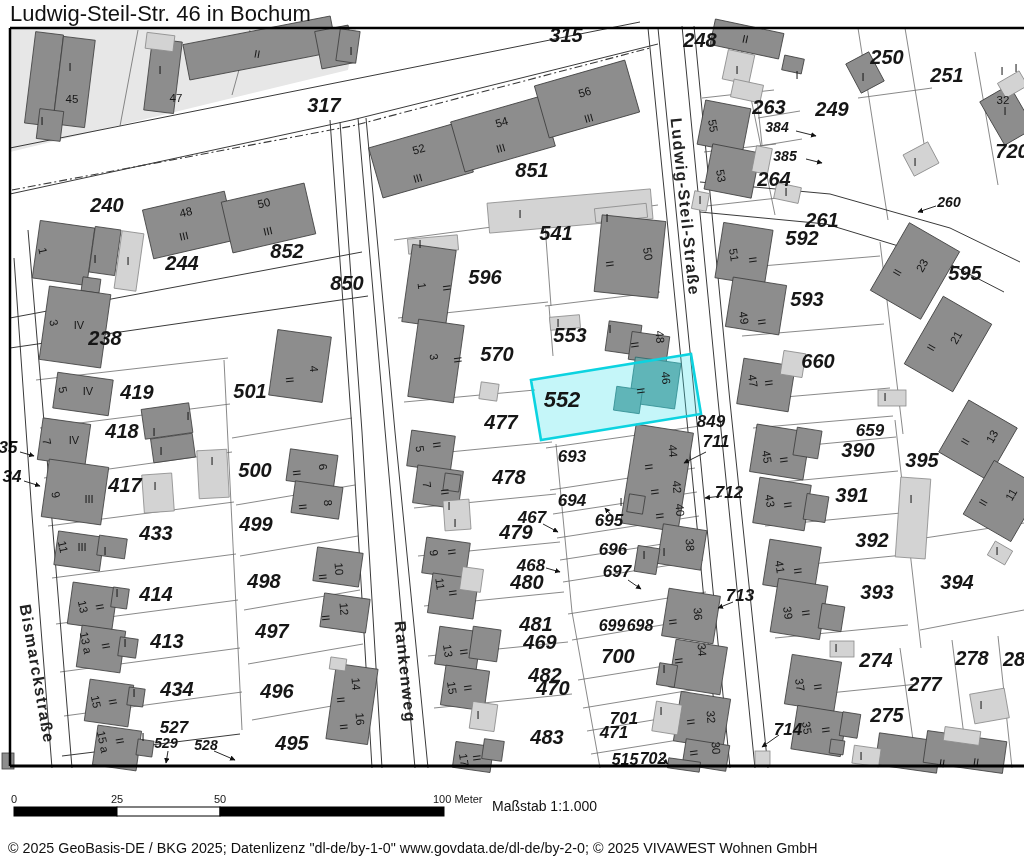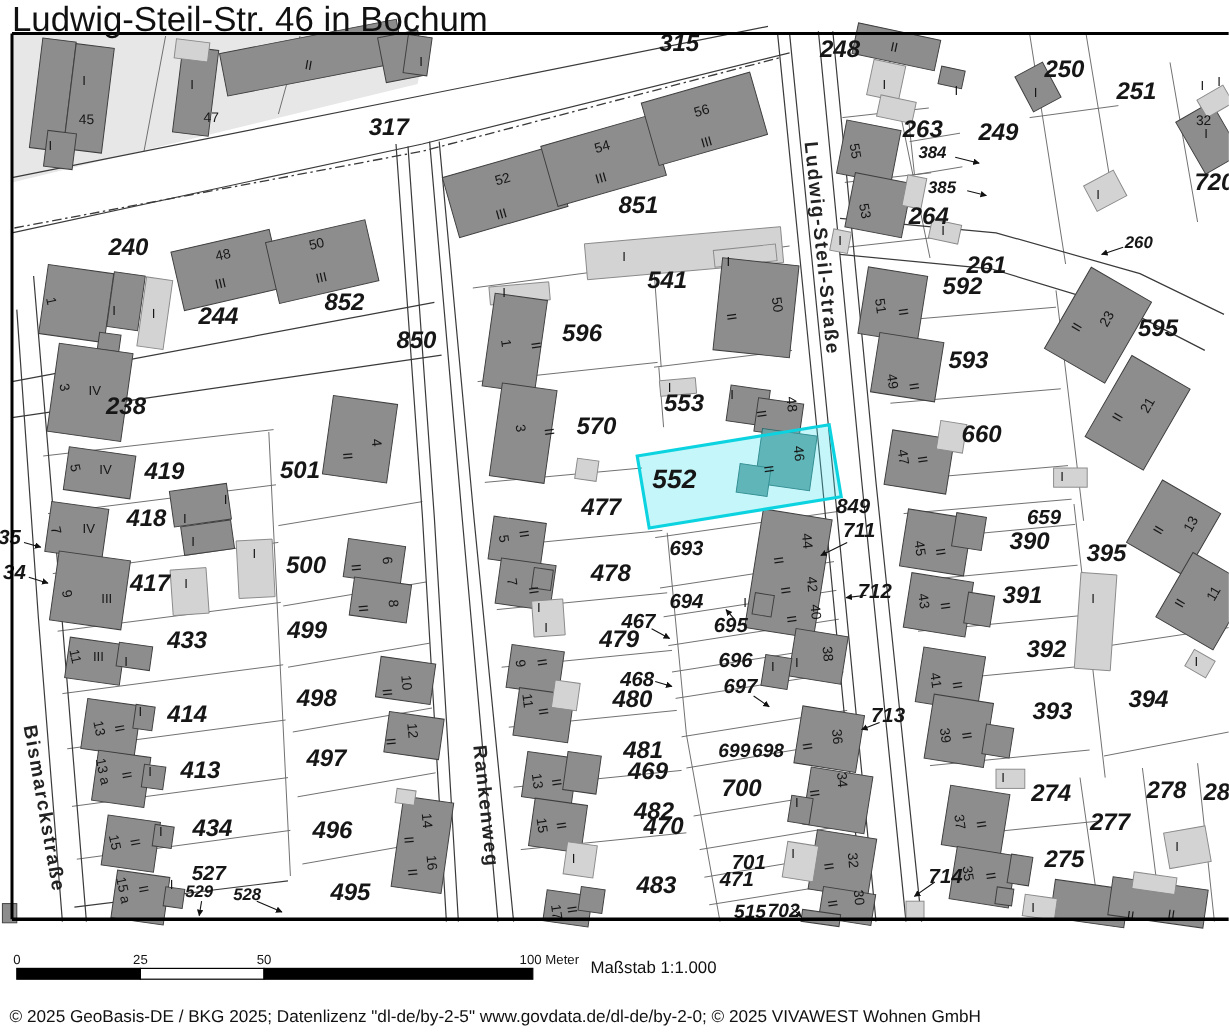--- a/index.html
+++ b/index.html
@@ -1,18 +1,18 @@
 <!DOCTYPE html>
 <html><head>
 <meta charset="utf-8">
 <style>
   html,body{margin:0;padding:0;background:#fff}
   body{width:1024px;height:862px;position:relative;font-family:"Liberation Sans",sans-serif;overflow:hidden}
   #map-svg{position:absolute;left:0;top:0}
-  .title{position:absolute;left:10px;top:1px;font-size:29px;color:#111;z-index:3;white-space:nowrap}
+  .title{position:absolute;left:10px;top:1px;font-size:22px;color:#111;z-index:3;white-space:nowrap}
   .mass{position:absolute;left:492px;top:798px;font-size:14px;color:#111;z-index:3}
   .footer{position:absolute;left:8px;top:840px;font-size:14.3px;color:#111;z-index:3;white-space:nowrap}
   text{fill:#161616}
   .pl{font-style:italic;font-weight:700}
   .hn{font-weight:400}
   .fl{font-weight:400}
   .st{font-weight:700;letter-spacing:1.5px;fill:#222}
 </style>
 </head>
 <body>
@@ -527,13 +527,13 @@
       <rect x="117" y="807" width="103" height="9" fill="#ffffff" stroke="#000" stroke-width="1"></rect>
       <rect x="220" y="807" width="224" height="9" fill="#000000" stroke="#000" stroke-width="1"></rect>
       <text x="14" y="803" font-size="11" text-anchor="middle" class="fl">0</text>
       <text x="117" y="803" font-size="11" text-anchor="middle" class="fl">25</text>
       <text x="220" y="803" font-size="11" text-anchor="middle" class="fl">50</text>
       <text x="433" y="803" font-size="11" text-anchor="start" class="fl">100 Meter</text>
     </g>
 </svg>
 
 <div class="mass">Maßstab 1:1.000</div>
-<div class="footer">© 2025 GeoBasis-DE / BKG  2025; Datenlizenz "dl-de/by-2-5" www.govdata.de/dl-de/by-2-0; © 2025 VIVAWEST Wohnen GmbH</div>
+<div class="footer">© 2025 GeoBasis-DE / BKG  2025; Datenlizenz "dl-de/by-1-0" www.govdata.de/dl-de/by-2-0; © 2025 VIVAWEST Wohnen GmbH</div>
 
 </body></html>

